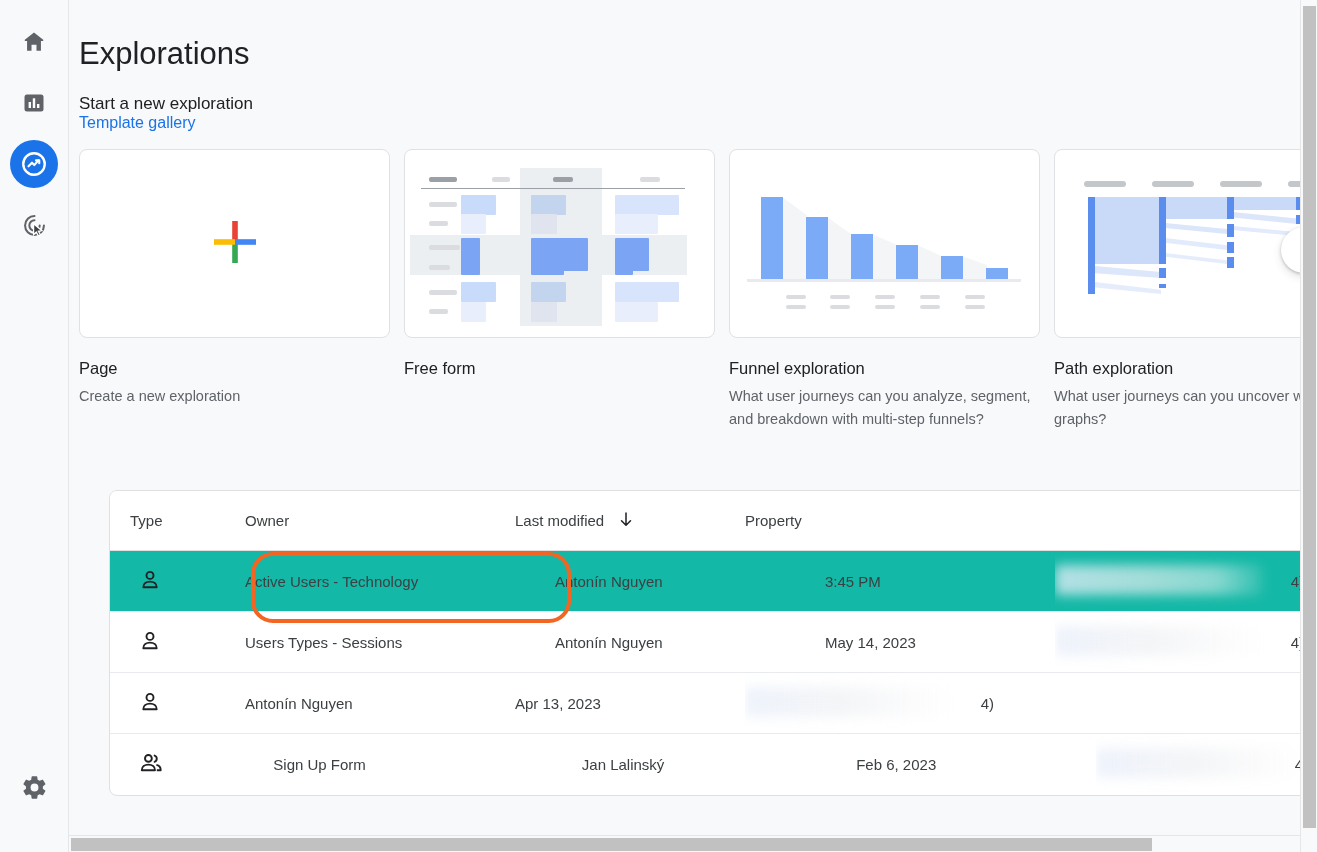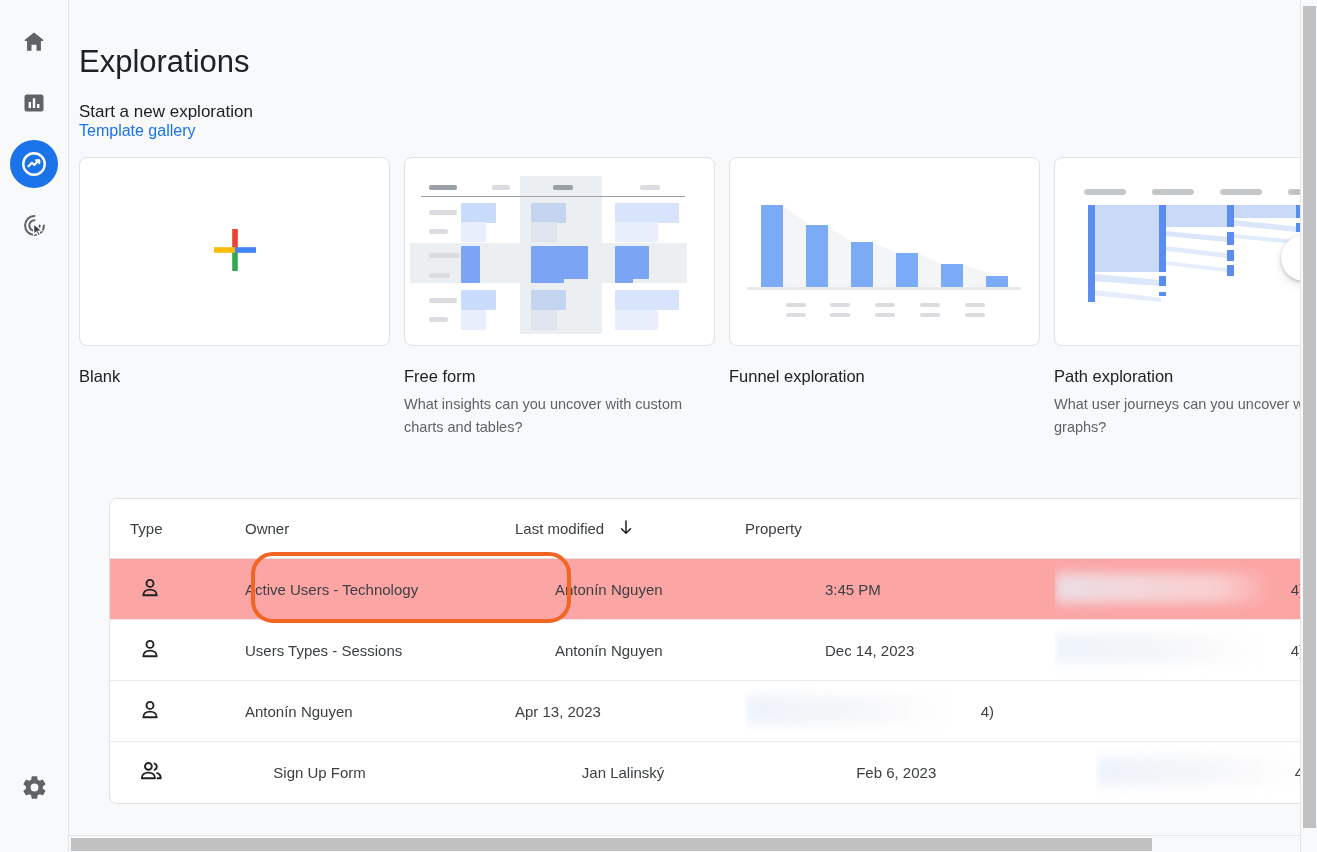--- a/index.html
+++ b/index.html
@@ -47,21 +47,21 @@
   
   .content {
     flex: 1;
     height: 852px;
     position: relative;
     overflow: hidden;
     background: #f8f9fa;
   }
   .content-inner {
     position: absolute;
-    top: 12px; left: 0;
+    top: 4px; left: 0;
     width: 1233px;
     padding: 0 0 0 0;
   }
 
   .page-title {
     font-size: 31px;
     font-weight: 400;
     color: #202124;
     letter-spacing: 0px;
     padding: 28px 0 0 10px;
@@ -167,21 +167,21 @@
 
   .trow {
     display: flex;
     align-items: center;
     height: 61px;
     border-bottom: 1px solid #e8eaed;
     cursor: pointer;
     position: relative;
   }
   .trow:last-child { border-bottom: none; gap: 44px; }
-  .trow.selected { background: #fca5a5; }
+  .trow.selected { background: #14b8a6; }
   .td {
     font-size: 15px;
     color: #3c4043;
     display: flex;
     align-items: center;
     white-space: nowrap;
     overflow: hidden;
   }
   .td.col-type { padding-left: 28px; }
 
@@ -363,21 +363,22 @@
                 <span>
                   <svg width="52" height="52" viewBox="0 0 52 52">
                     <rect x="23.2" y="5" width="5.6" height="21" fill="#ea4335"></rect>
                     <rect x="23.2" y="26" width="5.6" height="21" fill="#34a853"></rect>
                     <rect x="5" y="23.2" width="21" height="5.6" fill="#fbbc04"></rect>
                     <rect x="26" y="23.2" width="21" height="5.6" fill="#4285f4"></rect>
                   </svg>
                 </span>
               </div>
             </div>
-            <div class="card-title">Blank</div>
+            <div class="card-title">Page</div>
+            <div class="card-desc">Create a new exploration</div>
           </div>
 
           <div class="card">
             <div class="card-thumb">
               <div class="ff">
 
                 <div class="ff-hl" style="left:115px; top:18px; width:82px; height:158px;"></div>
 
                 <div class="ff-hl" style="left:5px; top:85px; width:277px; height:40px;"></div>
 
@@ -412,21 +413,20 @@
                 <div class="ff-blk" style="left:126px; top:132px; width:35px; height:20px; background:#c3d4ef;"></div>
                 <div class="ff-blk" style="left:210px; top:132px; width:64px; height:20px; background:#d7e4fc;"></div>
 
                 <div class="ff-bar" style="left:24px; top:159px; width:19px;"></div>
                 <div class="ff-blk" style="left:56px; top:152px; width:25px; height:20px; background:#e8eefb;"></div>
                 <div class="ff-blk" style="left:126px; top:152px; width:26px; height:20px; background:#dfe4ee;"></div>
                 <div class="ff-blk" style="left:210px; top:152px; width:43px; height:20px; background:#e8eefb;"></div>
               </div>
             </div>
             <div class="card-title">Free form</div>
-            <div class="card-desc">What insights can you uncover with custom charts and tables?</div>
           </div>
 
           <div class="card">
             <div class="card-thumb">
               <div class="ff">
                 <div class="fn-slope" style="left:52px; top:47px; width:25px; height:83px; clip-path: polygon(0 0,100% 22%,100% 100%,0 100%);"></div>
                 <div class="fn-slope" style="left:97px; top:67px; width:25px; height:63px; clip-path: polygon(0 0,100% 28%,100% 100%,0 100%);"></div>
                 <div class="fn-slope" style="left:142px; top:84px; width:25px; height:46px; clip-path: polygon(0 0,100% 24%,100% 100%,0 100%);"></div>
                 <div class="fn-slope" style="left:187px; top:95px; width:25px; height:35px; clip-path: polygon(0 0,100% 32%,100% 100%,0 100%);"></div>
                 <div class="fn-slope" style="left:232px; top:106px; width:25px; height:24px; clip-path: polygon(0 0,100% 38%,100% 100%,0 100%);"></div>
@@ -443,20 +443,21 @@
                 <div class="fn-lbl" style="left:100px; top:155px; width:20px;"></div>
                 <div class="fn-lbl" style="left:145px; top:145px; width:20px;"></div>
                 <div class="fn-lbl" style="left:145px; top:155px; width:20px;"></div>
                 <div class="fn-lbl" style="left:190px; top:145px; width:20px;"></div>
                 <div class="fn-lbl" style="left:190px; top:155px; width:20px;"></div>
                 <div class="fn-lbl" style="left:235px; top:145px; width:20px;"></div>
                 <div class="fn-lbl" style="left:235px; top:155px; width:20px;"></div>
               </div>
             </div>
             <div class="card-title">Funnel exploration</div>
+            <div class="card-desc">What user journeys can you analyze, segment, and breakdown with multi-step funnels?</div>
           </div>
 
           <div class="card">
             <div class="card-thumb">
               <div class="ff">
                 <div class="pt-lbl" style="left:29px; top:31px; width:42px;"></div>
                 <div class="pt-lbl" style="left:97px; top:31px; width:42px;"></div>
                 <div class="pt-lbl" style="left:165px; top:31px; width:42px;"></div>
                 <div class="pt-lbl" style="left:233px; top:31px; width:42px;"></div>
 
@@ -542,21 +543,21 @@
           <div class="td col-type">
             <span>
               <svg width="24" height="24" viewBox="0 0 24 24" fill="none" stroke="#202124" stroke-width="1.9">
                 <circle cx="12" cy="7.4" r="3.5"></circle>
                 <path d="M5.3 19.2c0-3.6 3-5.6 6.7-5.6s6.7 2 6.7 5.6z" stroke-linejoin="round"></path>
               </svg>
             </span>
           </div>
           <div class="td col-name">Users Types - Sessions</div>
           <div class="td col-owner">Antonín Nguyen</div>
-          <div class="td col-mod">Dec 14, 2023</div>
+          <div class="td col-mod">May 14, 2023</div>
           <div class="td prop-cell">
             <div class="prop-blur"></div>
             <span class="prop-tail">4)</span>
           </div>
         </div>
 
         <div class="trow">
           <div class="td col-type">
             <span>
               <svg width="24" height="24" viewBox="0 0 24 24" fill="none" stroke="#202124" stroke-width="1.9">

